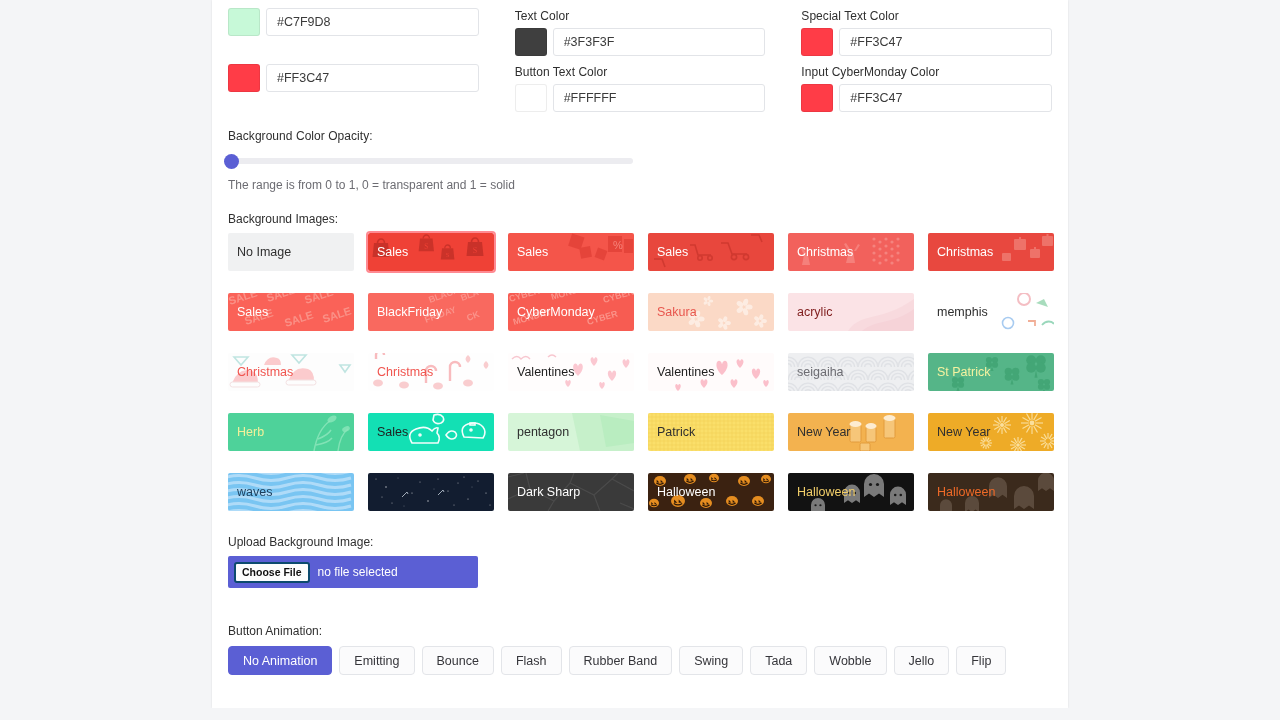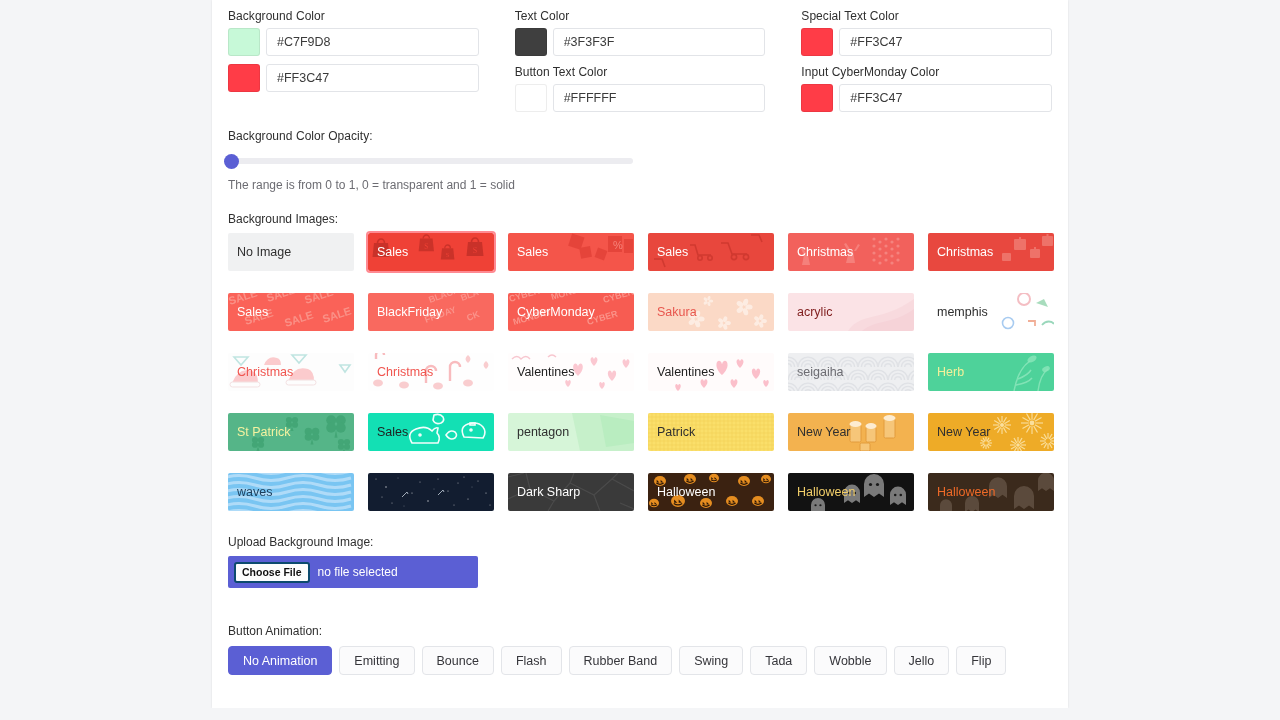--- a/index.html
+++ b/index.html
@@ -215,21 +215,20 @@
 </style>
 </head>
 <body>
 
 <div id="app">
   <div class="panel">
     <div class="panel-inner">
 
       <div class="color-grid" id="color-grid">
           <div class="field">
-            <div class="field-label">Background Color</div>
             <div class="color-row">
               <div class="swatch" style="background: rgb(199, 249, 216);"></div>
               <input class="hexinput" type="text" value="#C7F9D8" style="">
             </div>
           </div>
           <div class="field">
             <div class="field-label">Text Color</div>
             <div class="color-row">
               <div class="swatch" style="background: rgb(63, 63, 63);"></div>
               <input class="hexinput" type="text" value="#3F3F3F" style="">
@@ -632,37 +631,20 @@
                   <path d="M93.4 40 a6.6 6.6 0 0 1 13.2 0"></path>
                   <path d="M90.1 40 a9.899999999999999 9.899999999999999 0 0 1 19.799999999999997 0"></path>
                   <path d="M116.7 40 a3.3 3.3 0 0 1 6.6 0"></path>
                   <path d="M113.4 40 a6.6 6.6 0 0 1 13.2 0"></path>
                   <path d="M110.1 40 a9.899999999999999 9.899999999999999 0 0 1 19.799999999999997 0"></path>
                 </g>
               </svg>
             </div>
             <span class="tile-label" style="color: rgb(108, 108, 114);">seigaiha</span>
           </div>
-          <div class="tile" style="background: rgb(78, 210, 154);">
-            <div class="tile-art">
-              <svg viewBox="0 0 126 38" preserveAspectRatio="none" xmlns="http://www.w3.org/2000/svg">
-                <g stroke="#8ce6bb" stroke-width="1.5" fill="none" opacity="0.85">
-                  <path d="M86 38 q4 -22 16 -30"></path>
-                  <path d="M90 26 q10 -4 13 -9"></path>
-                  <path d="M88 32 q12 -2 16 -7"></path>
-                  <path d="M110 38 q2 -16 10 -22"></path>
-                </g>
-                <g fill="#8ce6bb" opacity="0.8">
-                  <ellipse cx="104" cy="6" rx="5" ry="3" transform="rotate(-30 104 6)"></ellipse>
-                  <ellipse cx="118" cy="16" rx="4" ry="2.6" transform="rotate(-25 118 16)"></ellipse>
-                </g>
-              </svg>
-            </div>
-            <span class="tile-label" style="color: rgb(243, 240, 154);">Herb</span>
-          </div>
           <div class="tile" style="background: rgb(85, 181, 136);">
             <div class="tile-art">
               <svg viewBox="0 0 126 38" preserveAspectRatio="none" xmlns="http://www.w3.org/2000/svg">
                 <g fill="#3fa372" opacity="0.8">
                   <circle cx="80.4" cy="18.4" r="3.7199999999999998"></circle>
                   <circle cx="87.6" cy="18.4" r="3.7199999999999998"></circle>
                   <circle cx="80.4" cy="24.1" r="3.7199999999999998"></circle>
                   <circle cx="87.6" cy="24.1" r="3.7199999999999998"></circle>
                   <path d="M84 25.6 l1.5 6 l-3 0 z"></path>
                   <circle cx="103.2" cy="7.2" r="4.96"></circle>
@@ -682,20 +664,37 @@
                   <path d="M30 33 l1.5 5 l-3 0 z"></path>
                   <circle cx="113" cy="29" r="3.1"></circle>
                   <circle cx="119" cy="29" r="3.1"></circle>
                   <circle cx="113" cy="33.75" r="3.1"></circle>
                   <circle cx="119" cy="33.75" r="3.1"></circle>
                   <path d="M116 35 l1.5 5 l-3 0 z"></path>
                 </g>
               </svg>
             </div>
             <span class="tile-label" style="color: rgb(245, 242, 160);">St Patrick</span>
+          </div>
+          <div class="tile" style="background: rgb(78, 210, 154);">
+            <div class="tile-art">
+              <svg viewBox="0 0 126 38" preserveAspectRatio="none" xmlns="http://www.w3.org/2000/svg">
+                <g stroke="#8ce6bb" stroke-width="1.5" fill="none" opacity="0.85">
+                  <path d="M86 38 q4 -22 16 -30"></path>
+                  <path d="M90 26 q10 -4 13 -9"></path>
+                  <path d="M88 32 q12 -2 16 -7"></path>
+                  <path d="M110 38 q2 -16 10 -22"></path>
+                </g>
+                <g fill="#8ce6bb" opacity="0.8">
+                  <ellipse cx="104" cy="6" rx="5" ry="3" transform="rotate(-30 104 6)"></ellipse>
+                  <ellipse cx="118" cy="16" rx="4" ry="2.6" transform="rotate(-25 118 16)"></ellipse>
+                </g>
+              </svg>
+            </div>
+            <span class="tile-label" style="color: rgb(243, 240, 154);">Herb</span>
           </div>
           <div class="tile" style="background: rgb(19, 224, 180);">
             <div class="tile-art">
               <svg viewBox="0 0 126 38" preserveAspectRatio="none" xmlns="http://www.w3.org/2000/svg">
                 <g fill="none" stroke="#ffffff" stroke-width="1.6" opacity="0.95">
                   <path d="M44 30 q-6 -10 4 -14 q10 -4 16 2 q3 -4 6 -3 l-1 5 q4 4 1 10 z"></path>
                   <circle cx="52" cy="22" r="1"></circle>
                   <path d="M66 2 q6 -2 9 2 q2 4 -2 6 q-6 2 -8 -3 z"></path>
                   <path d="M78 22 q4 -6 9 -3 q3 3 0 6 q-5 3 -9 -3 z"></path>
                   <path d="M96 24 q-5 -10 4 -13 q10 -3 15 3 q4 5 0 11 z"></path>

